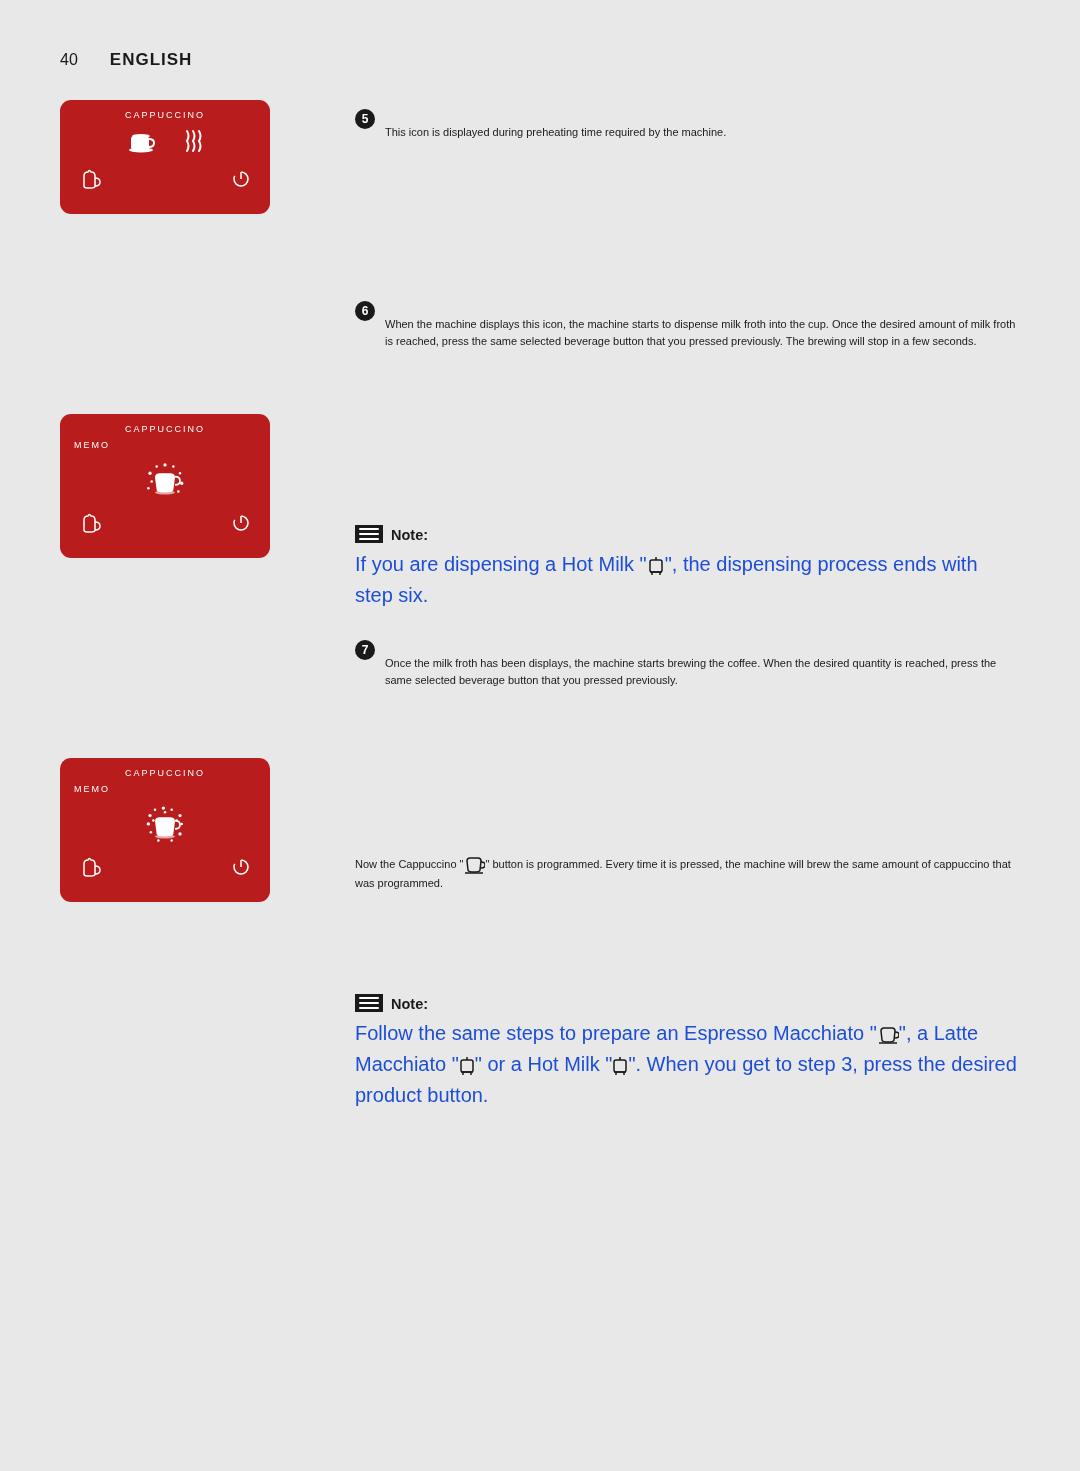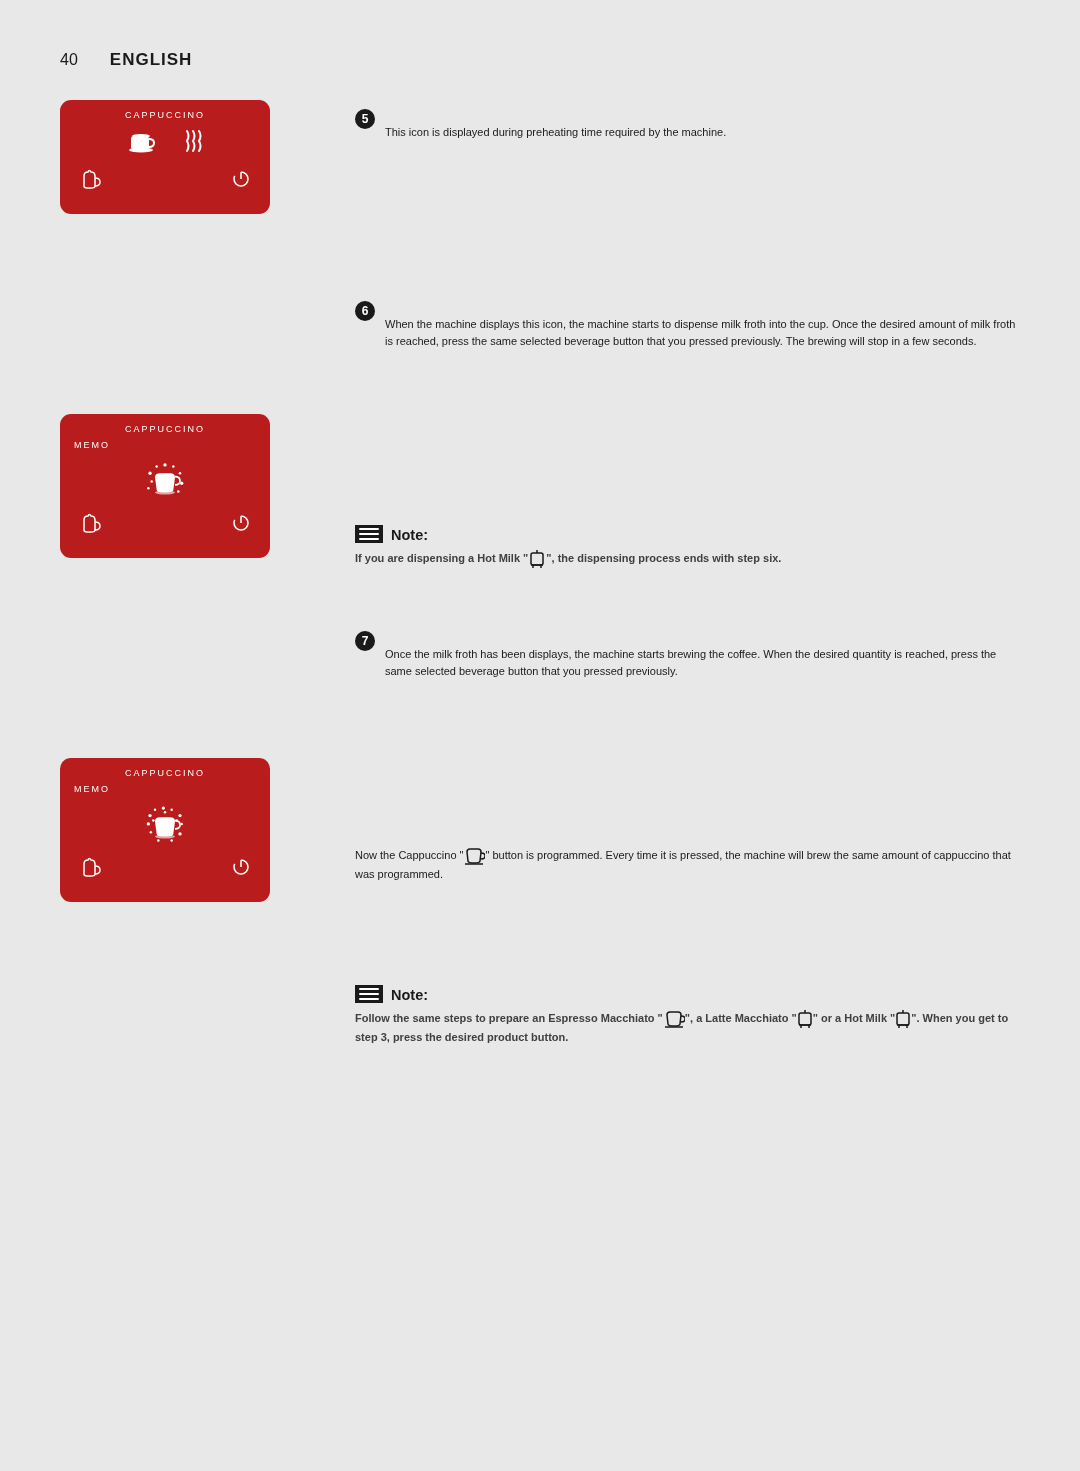--- a/index.html
+++ b/index.html
@@ -193,24 +193,23 @@
       border-radius: 1px;
     }
 
     .note-label {
       font-size: 14.5px;
       font-weight: bold;
       color: #1a1a1a;
     }
 
     .note-text {
-      font-size: 11px;
+      font-size: 20px;
       line-height: 1.55;
-      color: #404040;
-      font-weight: bold;
+      color: #1d4ed8;
     }
 
     
     .right-section-1 {
       padding-top: 8px;
       min-height: 200px;
     }
     .right-section-2 {
       min-height: 200px;
     }

